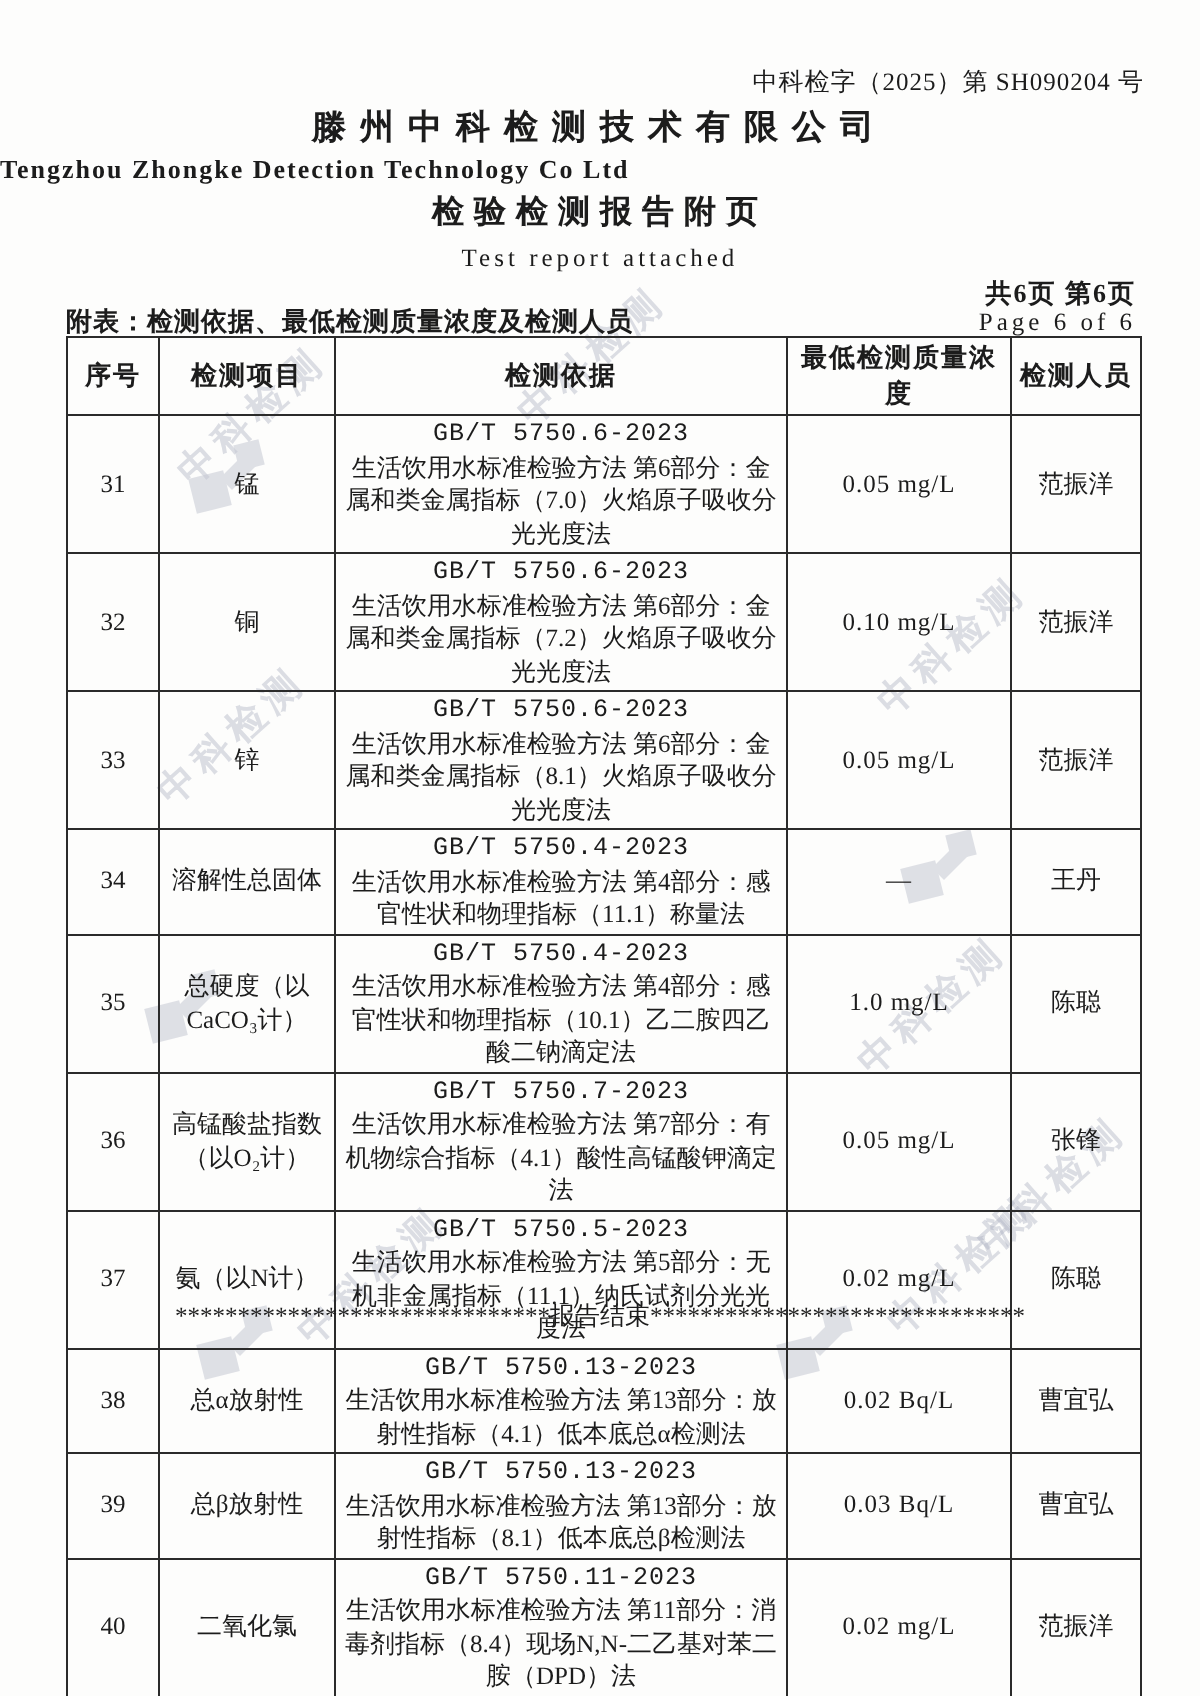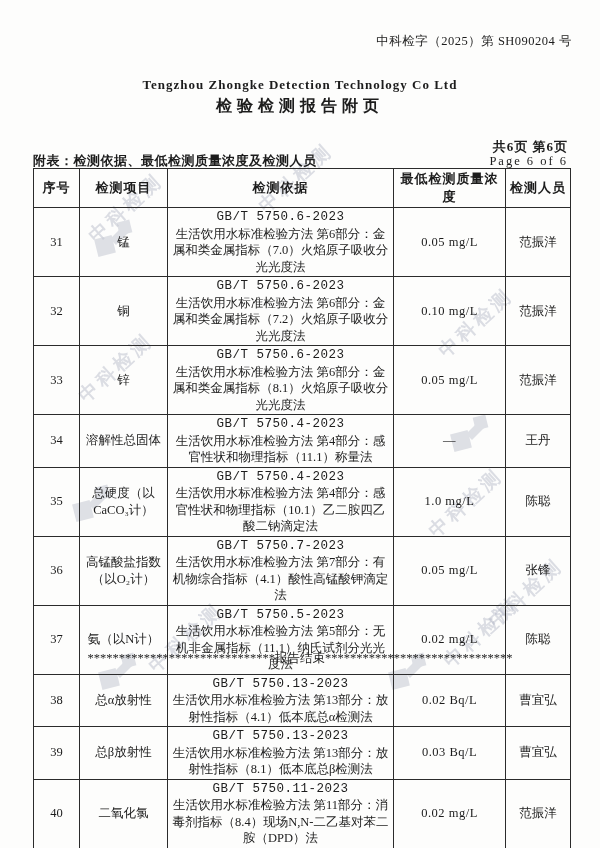--- a/index.html
+++ b/index.html
@@ -38,21 +38,20 @@
     position: absolute;
     top: 52px; left: 0; right: 0;
     text-align: center;
     font-size: 17px;
     font-weight: bold;
     letter-spacing: 7px;
   }
   .company-en {
     position: absolute;
     top: 77px; left: 0; right: 0;
-    text-align: center;
     font-size: 13px;
     font-weight: bold;
     letter-spacing: 1px;
   }
   .title-cn {
     position: absolute;
     top: 96px; left: 0; right: 0;
     text-align: center;
     font-size: 16px;
     font-weight: bold;
@@ -164,22 +163,24 @@
     </svg>
   <svg class="wm-logo" style="left:386px;top:648px;" viewBox="0 0 48 48">
       <g fill="#c6c9d3">
         <rect x="4" y="22" width="18" height="18" transform="rotate(-14 13 31)"></rect>
         <rect x="26" y="6" width="13" height="13" transform="rotate(-14 32.5 12.5)"></rect>
         <polygon points="18,24 30,12 36,18 24,30"></polygon>
       </g>
     </svg>
 
   <div class="doc-number">中科检字（2025）第 SH090204 号</div>
+  <div class="company-cn">滕州中科检测技术有限公司</div>
   <div class="company-en">Tengzhou Zhongke Detection Technology Co Ltd</div>
   <div class="title-cn">检验检测报告附页</div>
+  <div class="title-en">Test report attached</div>
   <div class="pages-cn">共6页 第6页</div>
   <div class="pages-en">Page 6 of 6</div>
   <div class="annex-label">附表：检测依据、最低检测质量浓度及检测人员</div>
 
   <table class="report">
     <colgroup>
       <col style="width:46px">
       <col style="width:88px">
       <col style="width:226px">
       <col style="width:112px">

